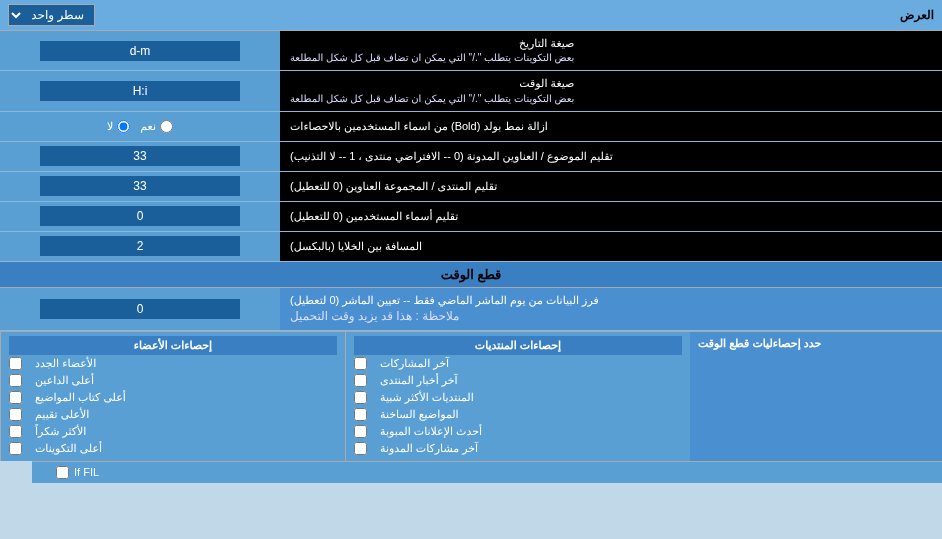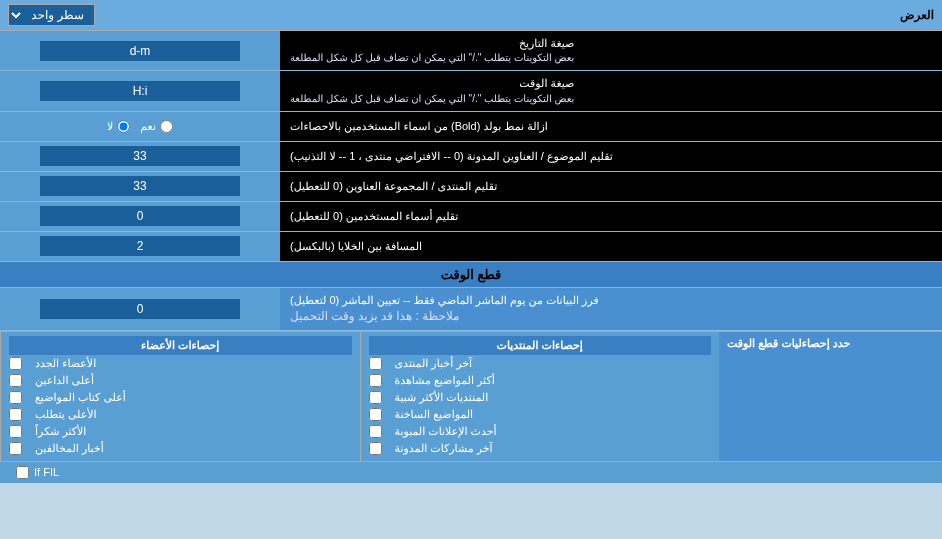--- a/index.html
+++ b/index.html
@@ -266,32 +266,32 @@
       <div>فرز البيانات من يوم الماشر الماضي فقط -- تعيين الماشر (0 لتعطيل)</div>
       <small>ملاحظة : هذا قد يزيد وقت التحميل</small>
     </div>
     <div class="form-input-area">
       <input type="text" value="0" style="background: rgb(26, 95, 154); color: rgb(255, 255, 255); border: none; padding: 3px 8px; text-align: center; width: 200px;">
     </div>
   </div>
 
   <div class="checkboxes-section">
 
-    <div style="width:223px; background:#4a90d0; padding:5px 8px; display:flex; align-items:flex-start; justify-content:flex-end;">
+    <div style="width:252px; background:#4a90d0; padding:5px 8px; display:flex; align-items:flex-start; justify-content:flex-end;">
       <span style="color:#fff; font-size:11px; font-weight:bold; text-align:right;">حدد إحصاءليات قطع الوقت</span>
     </div>
 
     <div class="checkbox-col">
       <div class="checkbox-col-header">إحصاءات المنتديات</div>
       <div class="checkbox-item">
+        <span>آخر المشاركات</span>
+        <input type="checkbox" style="">
+      </div>
+      <div class="checkbox-item">
         <span>آخر أخبار المنتدى</span>
-        <input type="checkbox" style="">
-      </div>
-      <div class="checkbox-item">
-        <span>أكثر المواضيع مشاهدة</span>
         <input type="checkbox" style="">
       </div>
       <div class="checkbox-item">
         <span>المنتديات الأكثر شبية</span>
         <input type="checkbox" style="">
       </div>
       <div class="checkbox-item">
         <span>المواضيع الساخنة</span>
         <input type="checkbox" style="">
       </div>
@@ -313,33 +313,33 @@
       </div>
       <div class="checkbox-item">
         <span>أعلى الداعين</span>
         <input type="checkbox" style="">
       </div>
       <div class="checkbox-item">
         <span>أعلى كتاب المواضيع</span>
         <input type="checkbox" style="">
       </div>
       <div class="checkbox-item">
-        <span>الأعلى يتطلب</span>
+        <span>الأعلى تقييم</span>
         <input type="checkbox" style="">
       </div>
       <div class="checkbox-item">
         <span>الأكثر شكراً</span>
         <input type="checkbox" style="">
       </div>
       <div class="checkbox-item">
-        <span>أخبار المخالفين</span>
-        <input type="checkbox" style="">
-      </div>
-    </div>
-
-  </div>
-
-  <div style="background:#5a9fd4; padding:4px 16px; display:flex; justify-content:flex-end; align-items:center; border-top:1px solid #aaa;">
+        <span>أعلى التكوينات</span>
+        <input type="checkbox" style="">
+      </div>
+    </div>
+
+  </div>
+
+  <div style="background:#5a9fd4; padding:4px 24px; display:flex; justify-content:flex-end; align-items:center; border-top:1px solid #aaa;margin-left:32px;">
     <span style="color:#fff; font-size:11px;">If FIL</span>
     <input type="checkbox" style="margin-right: 5px;">
   </div>
 
 </div>
 
 </body></html>

